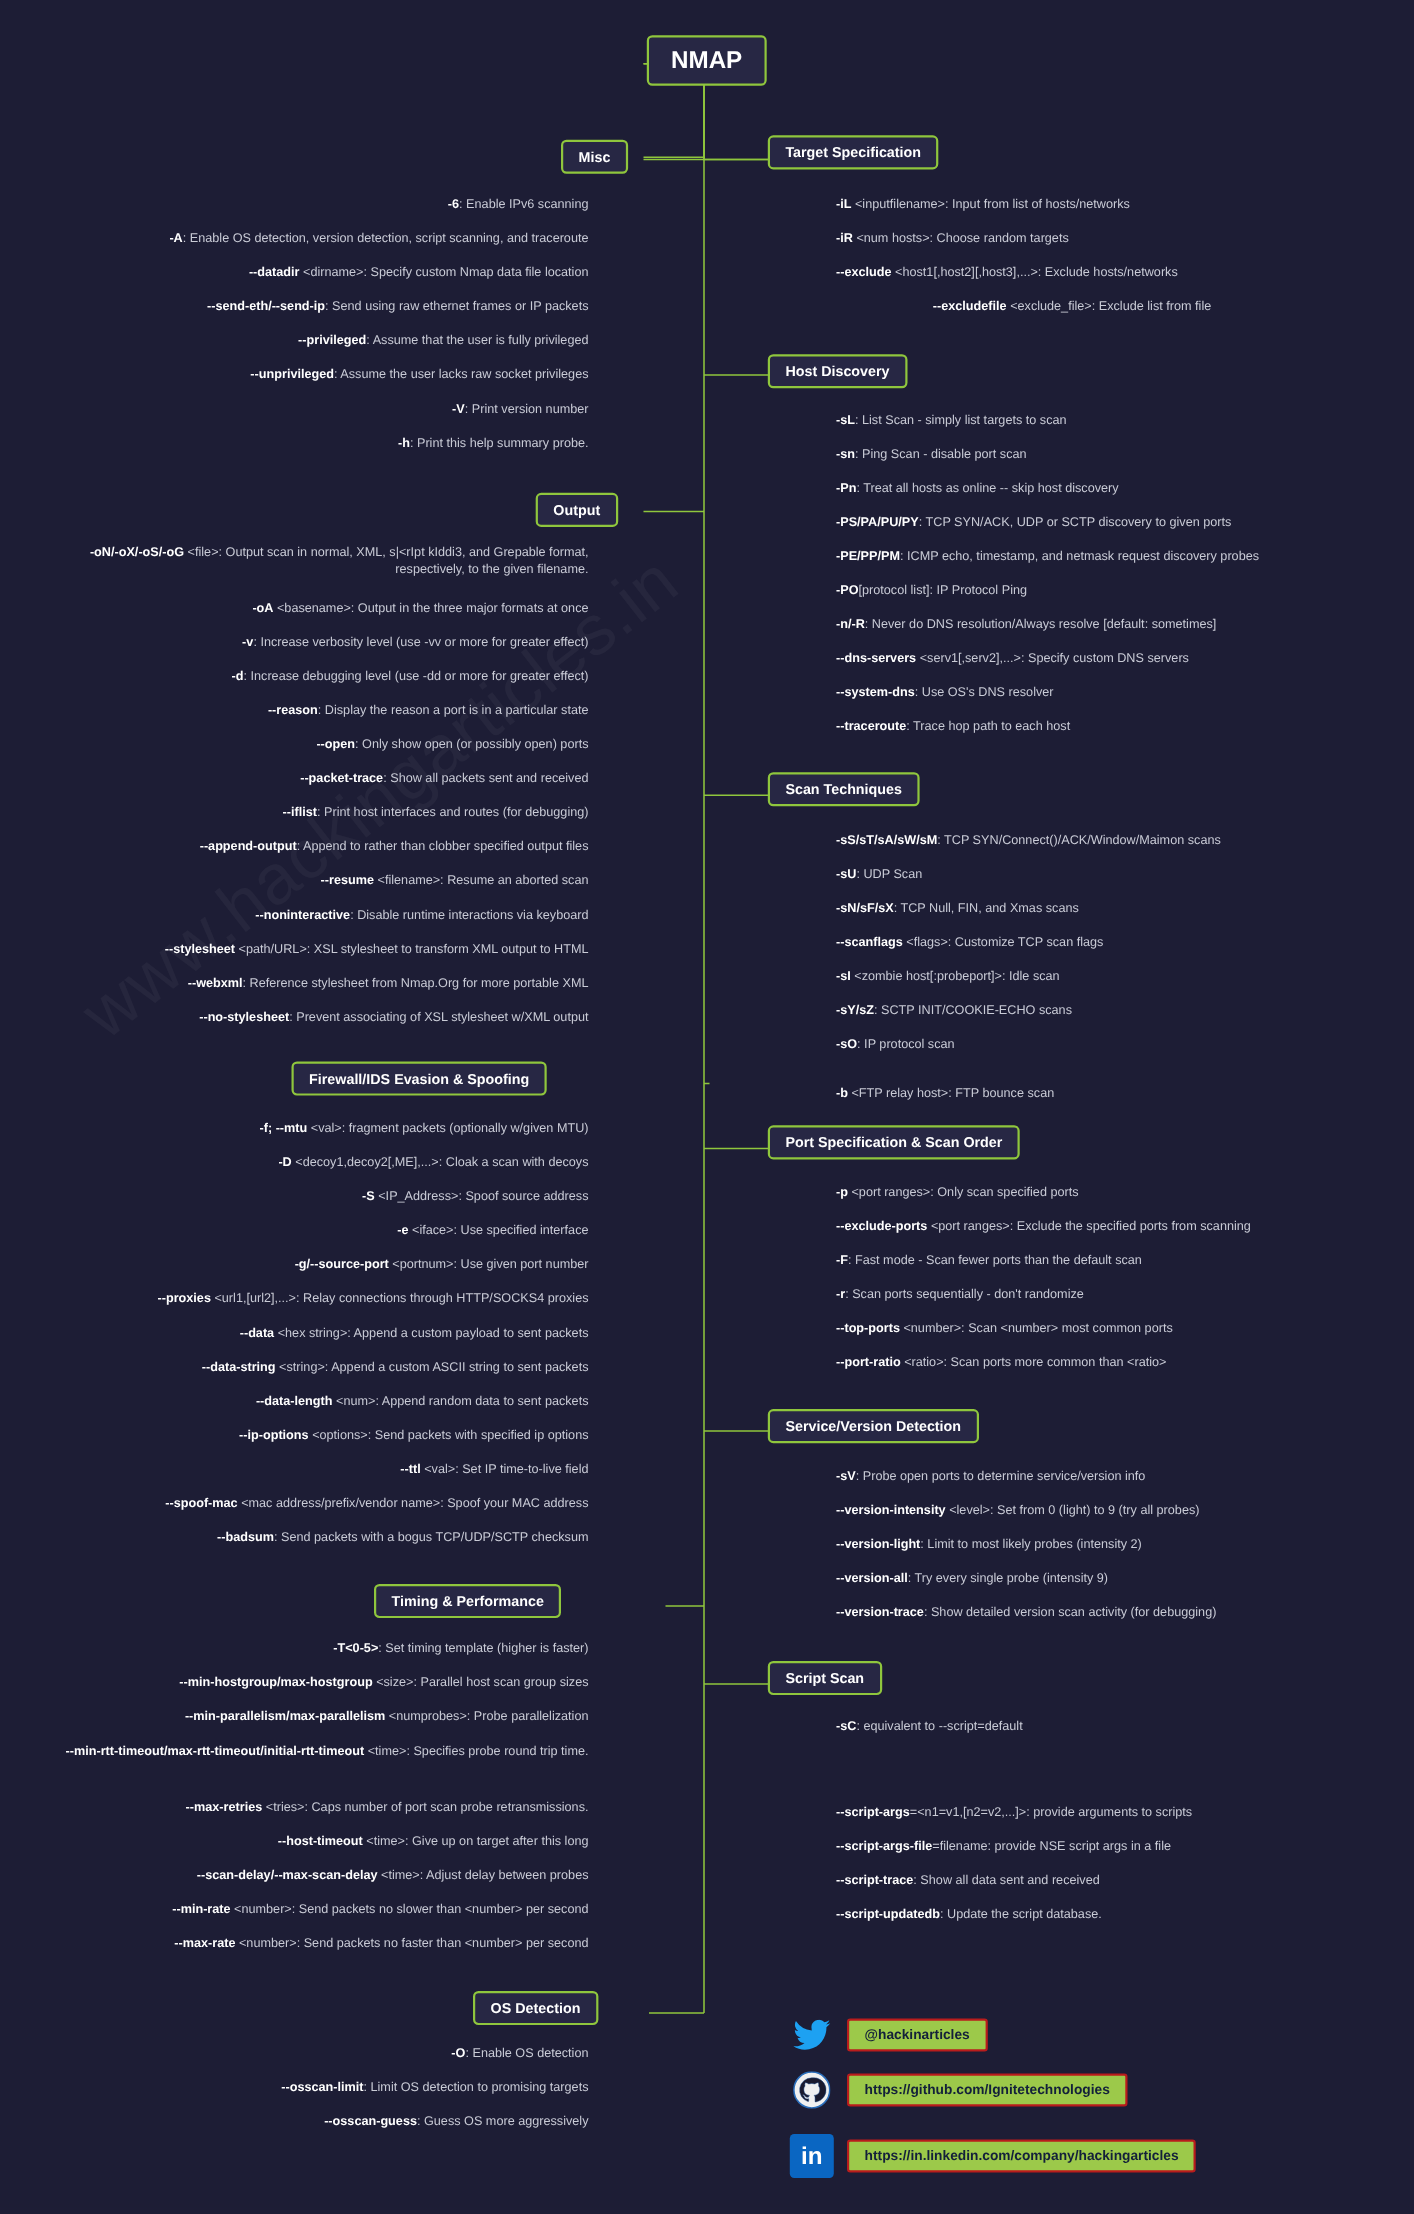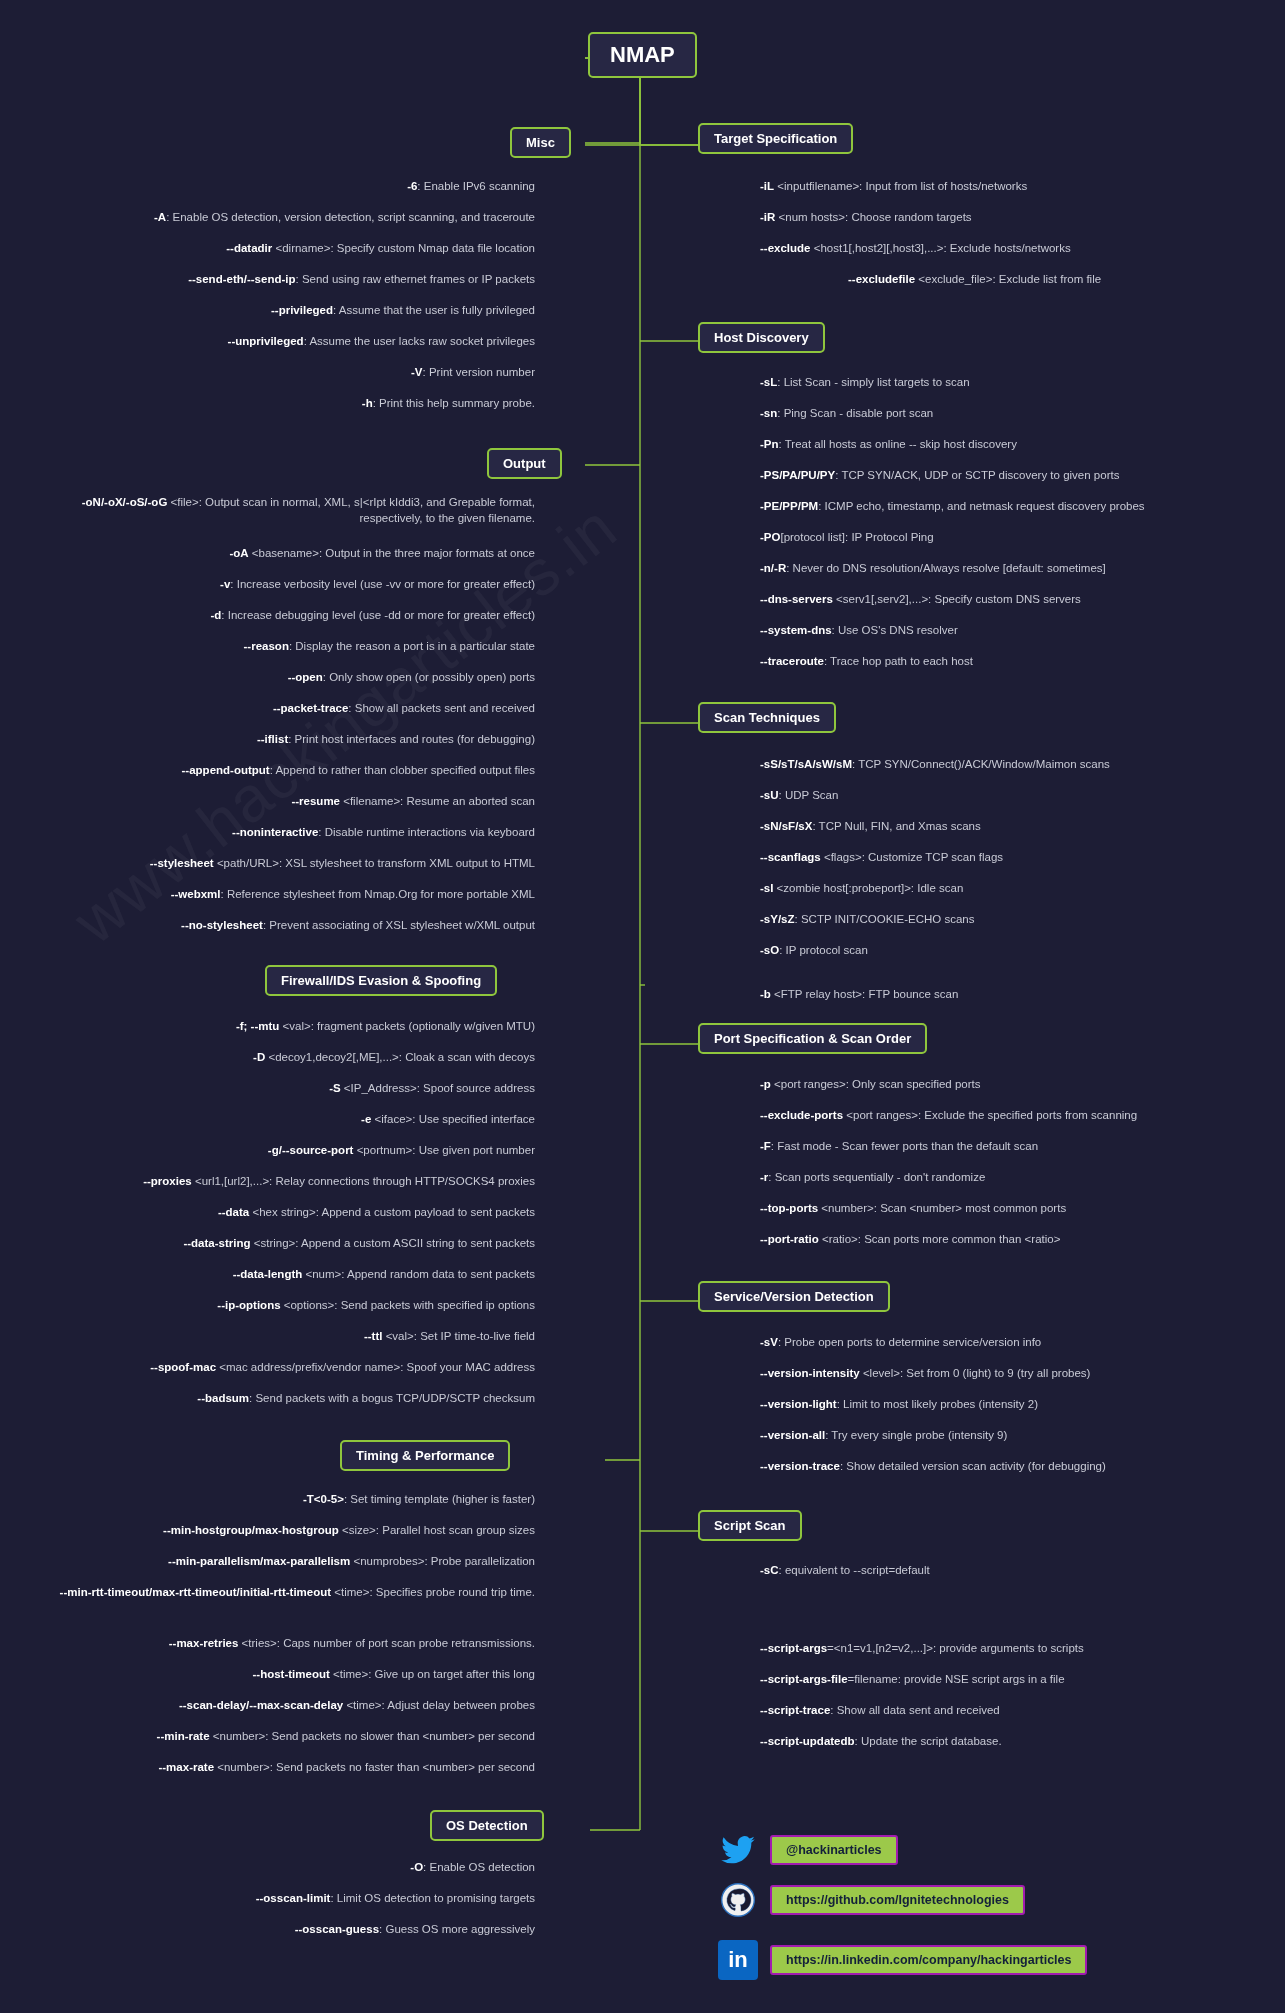--- a/index.html
+++ b/index.html
@@ -65,21 +65,21 @@
     pointer-events: none;
   }
   .social {
     position: absolute;
     z-index: 4;
     display: flex;
     align-items: center;
     gap: 12px;
   }
   .social .pill {
-    border: 2px solid #a21caf;
+    border: 2px solid #b91c1c;
     background: #9cc94a;
     color: #13203a;
     font-size: 12.5px;
     font-weight: bold;
     border-radius: 3px;
     padding: 6px 14px;
     white-space: nowrap;
   }
   .icon-sq {
     width: 40px; height: 40px;

